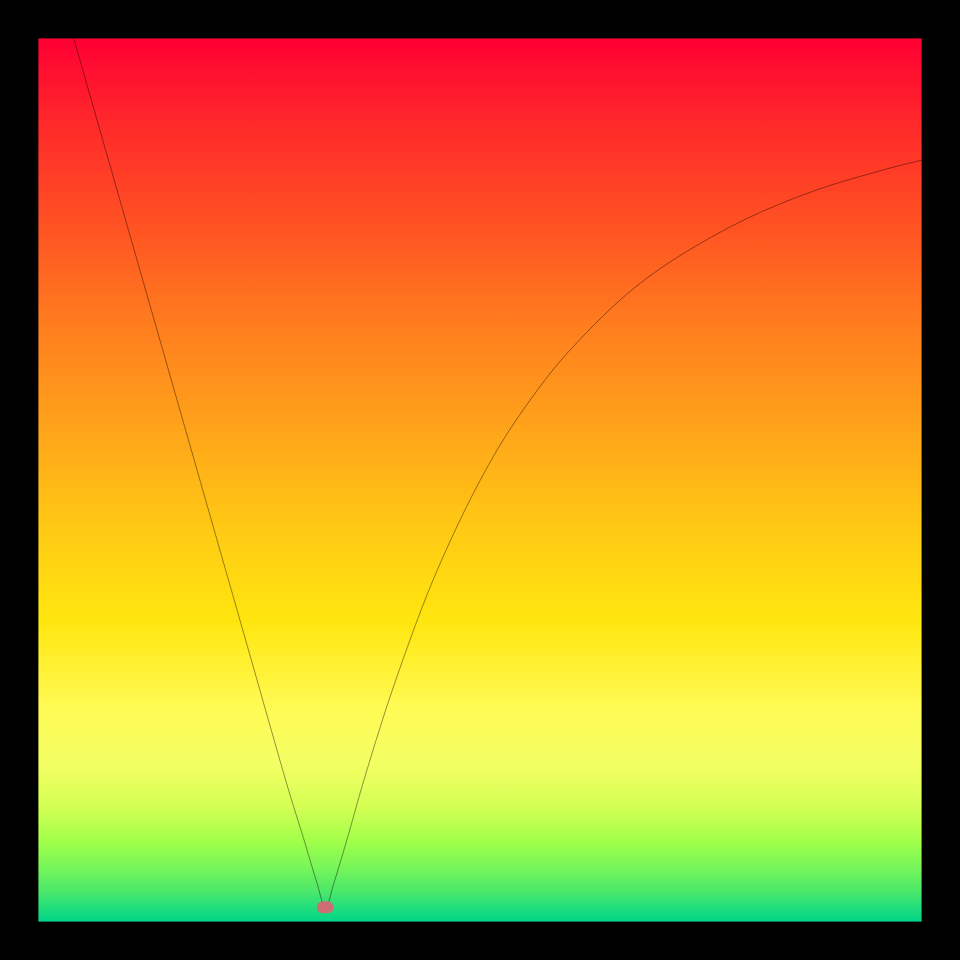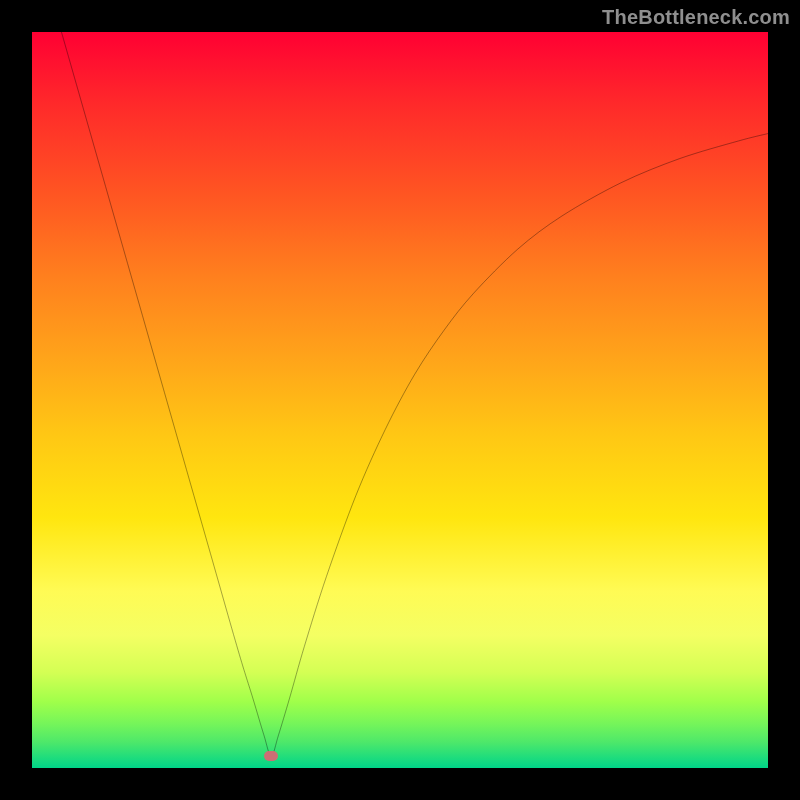--- a/index.html
+++ b/index.html
@@ -56,20 +56,19 @@
     font-size: 20px;
     font-weight: 600;
     color: #8f8f8f;
     letter-spacing: 0.2px;
   }
 </style>
 </head>
 <body>
 
 <div class="frame">
-  <div class="watermark">TheBottleneck.com</div>
   <div class="plot-area">
     <svg class="curve" viewBox="0 0 100 100" preserveAspectRatio="none">
       <path id="curve-path" fill="none" stroke="#000" stroke-width="0.35" vector-effect="non-scaling-stroke" stroke-linejoin="round" stroke-linecap="round" d="M4.000,0.000 C4.640,2.240 6.720,9.520 8.000,14.000 C9.280,18.480 10.720,23.520 12.000,28.000 C13.280,32.480 14.720,37.520 16.000,42.000 C17.280,46.480 18.720,51.520 20.000,56.000 C21.280,60.480 22.720,65.520 24.000,70.000 C25.280,74.480 27.040,80.720 28.000,84.000 C28.960,87.280 29.440,88.660 30.000,90.500 C30.560,92.340 31.100,94.236 31.500,95.500 C31.900,96.764 32.180,98.400 32.500,98.400 C32.820,98.400 33.100,96.764 33.500,95.500 C33.900,94.236 34.440,92.420 35.000,90.500 C35.560,88.580 36.200,86.140 37.000,83.500 C37.800,80.860 38.880,77.280 40.000,74.000 C41.120,70.720 42.720,66.200 44.000,63.000 C45.280,59.800 46.720,56.640 48.000,54.000 C49.280,51.360 50.720,48.660 52.000,46.500 C53.280,44.340 54.720,42.260 56.000,40.500 C57.280,38.740 58.400,37.260 60.000,35.500 C61.600,33.740 64.080,31.180 66.000,29.500 C67.920,27.820 69.760,26.440 72.000,25.000 C74.240,23.560 77.440,21.748 80.000,20.500 C82.560,19.252 85.440,18.112 88.000,17.200 C90.560,16.288 94.080,15.344 96.000,14.800 C97.920,14.256 99.360,13.960 100.000,13.800"></path>
     </svg>
     <div id="marker" class="marker" style="left: 239.2px; top: 724.224px;"></div>
   </div>
 </div>
 
 </body></html>

